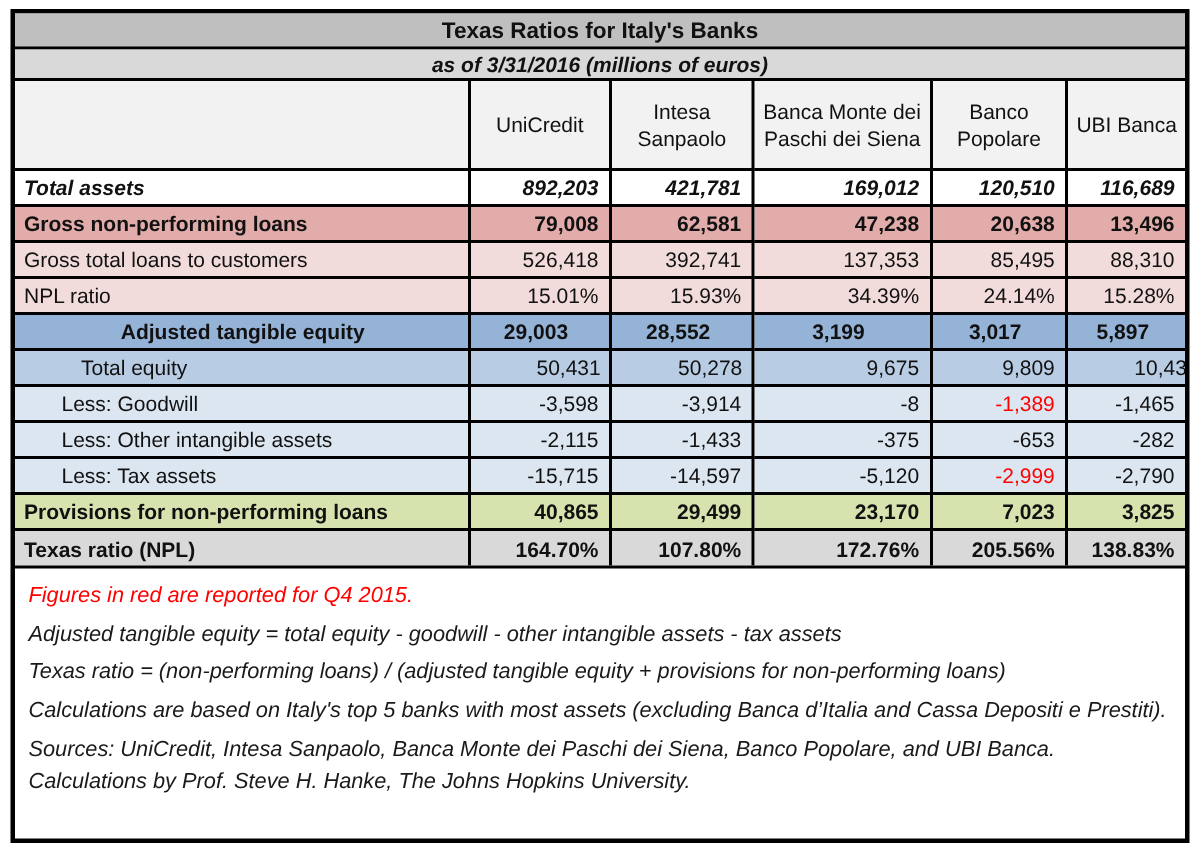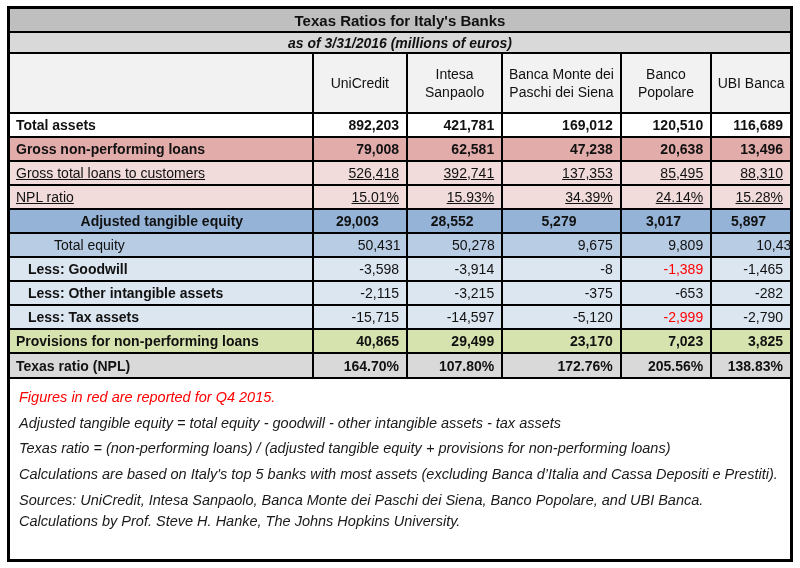--- a/index.html
+++ b/index.html
@@ -11,27 +11,27 @@
                font-size:15px; padding:3px 0 2px; border-bottom:2px solid #000; }
   .subtitle-bar { background:var(--subtitle-bg,#d9d9d9); text-align:center; font-weight:bold;
                   font-style:italic; font-size:14px; padding:2px 0 1px; border-bottom:2px solid #000; }
 
   table { border-collapse:collapse; border-style:hidden; width:100%; table-layout:fixed; font-size:14px; }
   th, td { border:2px solid #000; overflow:hidden; white-space:nowrap; }
   thead th { background:var(--header-bg,#f2f2f2); font-weight:normal; height:58px;
              text-align:center; line-height:1.32; padding:0 4px; white-space:normal; }
   tbody tr { height:24px; }
   td.label { text-align:left; padding:1px 4px 1px 6px; }
-  td.label.indent { padding-left:18px;font-weight:bold; }
+  td.label.indent { padding-left:31px; }
   td.value { text-align:right; padding:1px 7px 1px 2px; }
   tr.bold { font-weight:bold; }
 
-  tr.row-white      td { background:#ffffff; }
+  tr.row-white      td { background:#ffffff;font-style:italic; }
   tr.row-pink-dark  td { background:var(--pink-dark,#e2acaa); }
-  tr.row-pink-light td { background:var(--pink-light,#f2dcdb);text-decoration:underline; }
+  tr.row-pink-light td { background:var(--pink-light,#f2dcdb); }
   tr.row-blue-dark  td { background:var(--blue-dark,#95b3d7);text-align:center; }
   tr.row-blue-mid   td { background:var(--blue-mid,#b8cce4);padding-left:44px; }
   tr.row-blue-light td { background:var(--blue-light,#dce6f1); }
   tr.row-green      td { background:var(--green,#d6e3ae); }
   tr.row-gray       td { background:var(--gray-row,#d9d9d9); }
   td.red-figure { color:var(--red-figure,#ff0000); }
 
   .notes { flex:1; padding:3px 9px 4px; font-style:italic; font-size:14.5px;
            line-height:1.36; color:#1a1a1a; border-top:2px solid #000; }
   .notes p { margin:6px 0; }
@@ -97,21 +97,21 @@
             <td class="value">15.01%</td>
             <td class="value">15.93%</td>
             <td class="value">34.39%</td>
             <td class="value">24.14%</td>
             <td class="value">15.28%</td>
           </tr>
           <tr class="row-blue-dark bold">
             <td class="label">Adjusted tangible equity</td>
             <td class="value">29,003</td>
             <td class="value">28,552</td>
-            <td class="value">5,279</td>
+            <td class="value">3,199</td>
             <td class="value">3,017</td>
             <td class="value">5,897</td>
           </tr>
           <tr class="row-blue-mid">
             <td class="label">Total equity</td>
             <td class="value">50,431</td>
             <td class="value">50,278</td>
             <td class="value">9,675</td>
             <td class="value">9,809</td>
             <td class="value">10,434</td>
@@ -120,21 +120,21 @@
             <td class="label indent">Less: Goodwill</td>
             <td class="value">-3,598</td>
             <td class="value">-3,914</td>
             <td class="value">-8</td>
             <td class="value red-figure">-1,389</td>
             <td class="value">-1,465</td>
           </tr>
           <tr class="row-blue-light">
             <td class="label indent">Less: Other intangible assets</td>
             <td class="value">-2,115</td>
-            <td class="value">-3,215</td>
+            <td class="value">-1,433</td>
             <td class="value">-375</td>
             <td class="value">-653</td>
             <td class="value">-282</td>
           </tr>
           <tr class="row-blue-light">
             <td class="label indent">Less: Tax assets</td>
             <td class="value">-15,715</td>
             <td class="value">-14,597</td>
             <td class="value">-5,120</td>
             <td class="value red-figure">-2,999</td>

